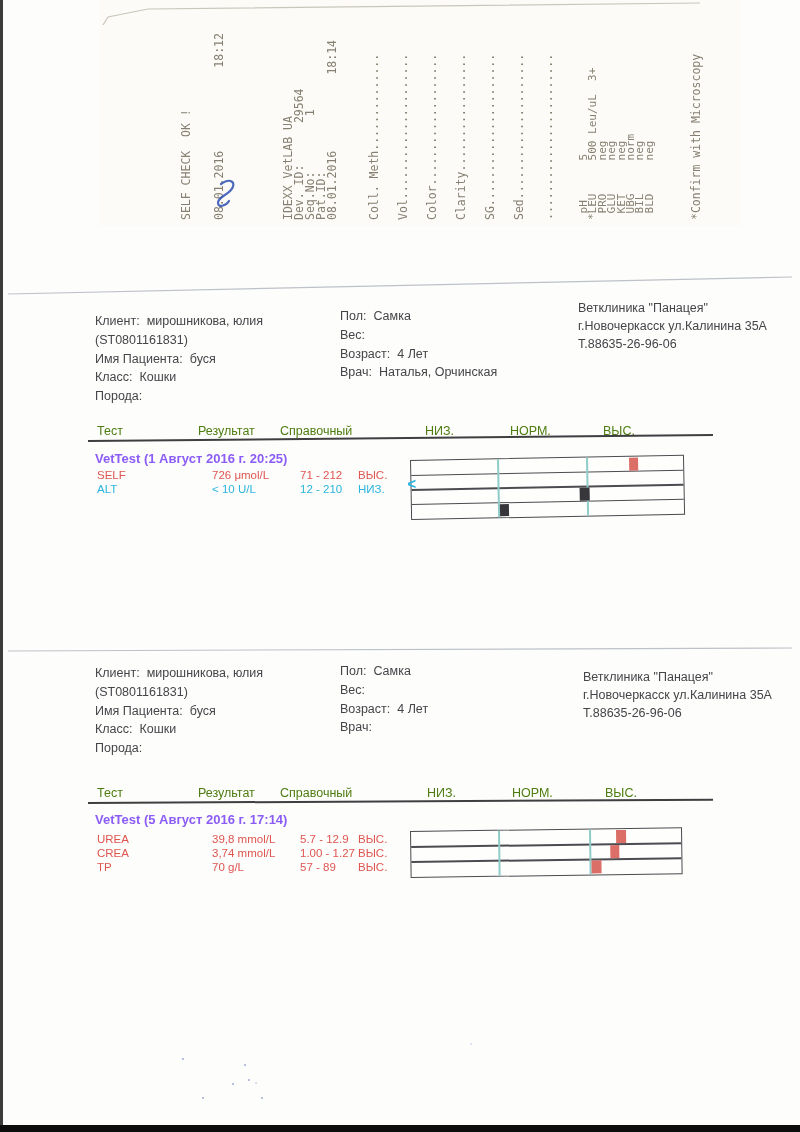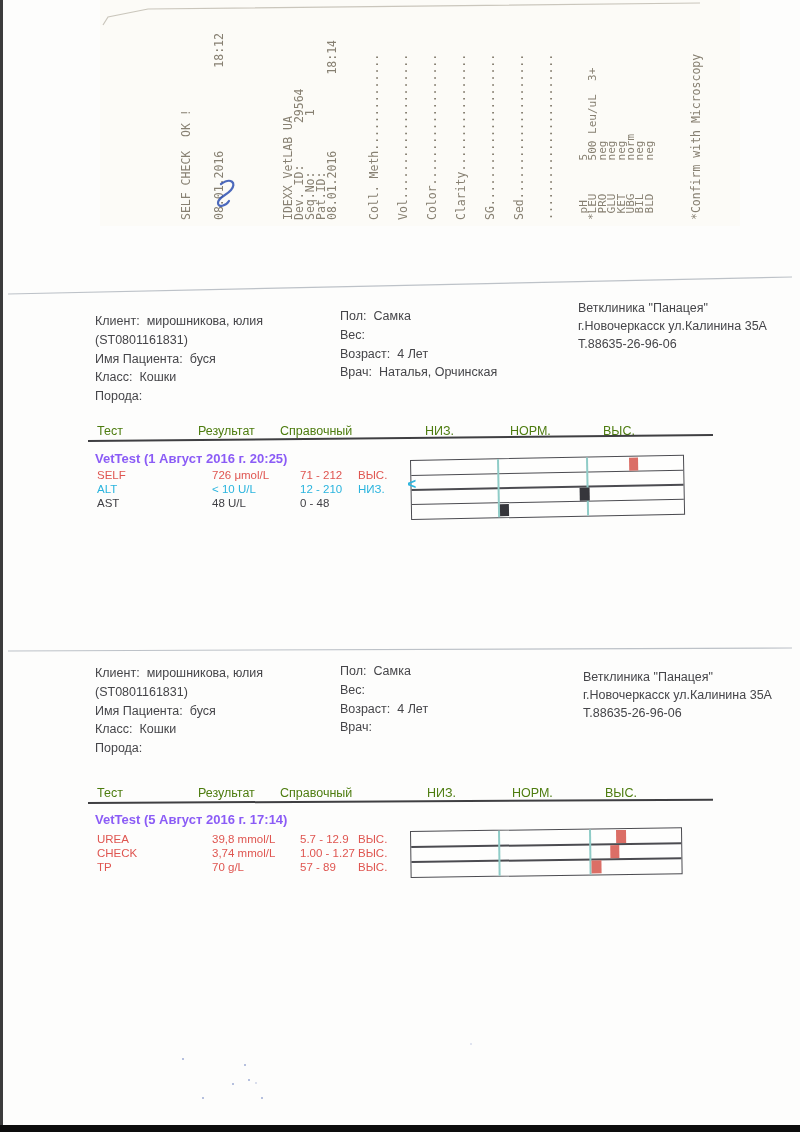--- a/index.html
+++ b/index.html
@@ -123,26 +123,20 @@
         <span class="c-result tone-high">726 μmol/L</span>
         <span class="c-range tone-high">71 - 212</span>
         <span class="c-flag tone-high">ВЫС.</span>
       </div>
       <div class="trow">
         <span class="c-test tone-low">ALT</span>
         <span class="c-result tone-low">&lt; 10 U/L</span>
         <span class="c-range tone-low">12 - 210</span>
         <span class="c-flag tone-low">НИЗ.</span>
       </div>
-      <div class="trow">
-        <span class="c-test tone-normal">AST</span>
-        <span class="c-result tone-normal">48 U/L</span>
-        <span class="c-range tone-normal">0 - 48</span>
-        <span class="c-flag tone-normal"></span>
-      </div>
     </div>
   <div class="abs grid" style="left:410px;top:460px;width:272px;height:58px;transform:rotate(-1.1deg)">
       <div style="position: absolute; left: 0px; right: 0px; top: 13.8px; height: 1.4px; background: rgb(75, 75, 80);"></div>
       <div style="position: absolute; left: 0px; right: 0px; top: 28.3px; height: 1.4px; background: rgb(75, 75, 80);"></div>
       <div style="position: absolute; left: 0px; right: 0px; top: 42.8px; height: 1.4px; background: rgb(75, 75, 80);"></div>
       <div style="position: absolute; top: 0px; bottom: 0px; left: 86.04px; width: 2px; background: rgb(143, 204, 199);"></div>
       <div style="position: absolute; top: 0px; bottom: 0px; left: 174.984px; width: 2px; background: rgb(143, 204, 199);"></div>
       <div style="position: absolute; left: 217.872px; top: 1px; width: 9px; height: 12.5px; background: rgb(219, 110, 102);"></div>
       <span style="position: absolute; left: -4px; top: 13.5px; font: bold 15px &quot;Liberation Sans&quot;, sans-serif; color: rgb(42, 180, 222);">&lt;</span>
       <div style="position: absolute; left: 168.096px; top: 30px; width: 10px; height: 12.5px; background: rgb(54, 54, 59);"></div>
@@ -179,21 +173,21 @@
   <div class="abs rule" style="left:88px;top:802px;width:625px;transform:rotate(-0.3deg)"></div>
   <div class="abs group-title" style="left:95px;top:812px">VetTest (5 Август 2016 г. 17:14)</div>
   <div class="abs rows" style="left:0;top:833px">
       <div class="trow">
         <span class="c-test tone-high">UREA</span>
         <span class="c-result tone-high">39,8 mmol/L</span>
         <span class="c-range tone-high">5.7 - 12.9</span>
         <span class="c-flag tone-high">ВЫС.</span>
       </div>
       <div class="trow">
-        <span class="c-test tone-high">CHECK</span>
+        <span class="c-test tone-high">CREA</span>
         <span class="c-result tone-high">3,74 mmol/L</span>
         <span class="c-range tone-high">1.00 - 1.27</span>
         <span class="c-flag tone-high">ВЫС.</span>
       </div>
       <div class="trow">
         <span class="c-test tone-high">TP</span>
         <span class="c-result tone-high">70 g/L</span>
         <span class="c-range tone-high">57 - 89</span>
         <span class="c-flag tone-high">ВЫС.</span>
       </div>

